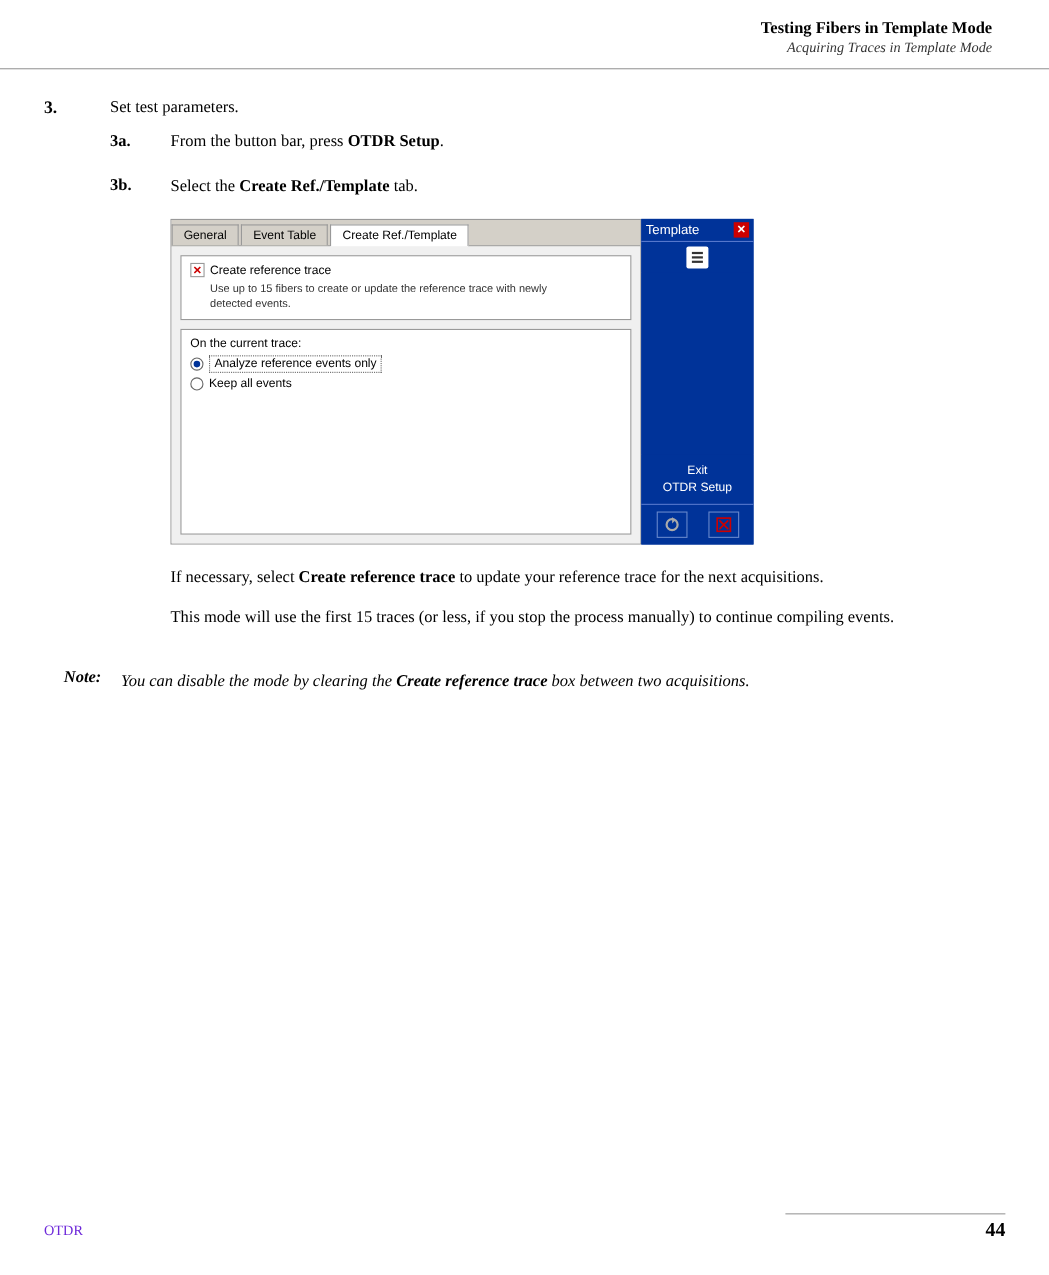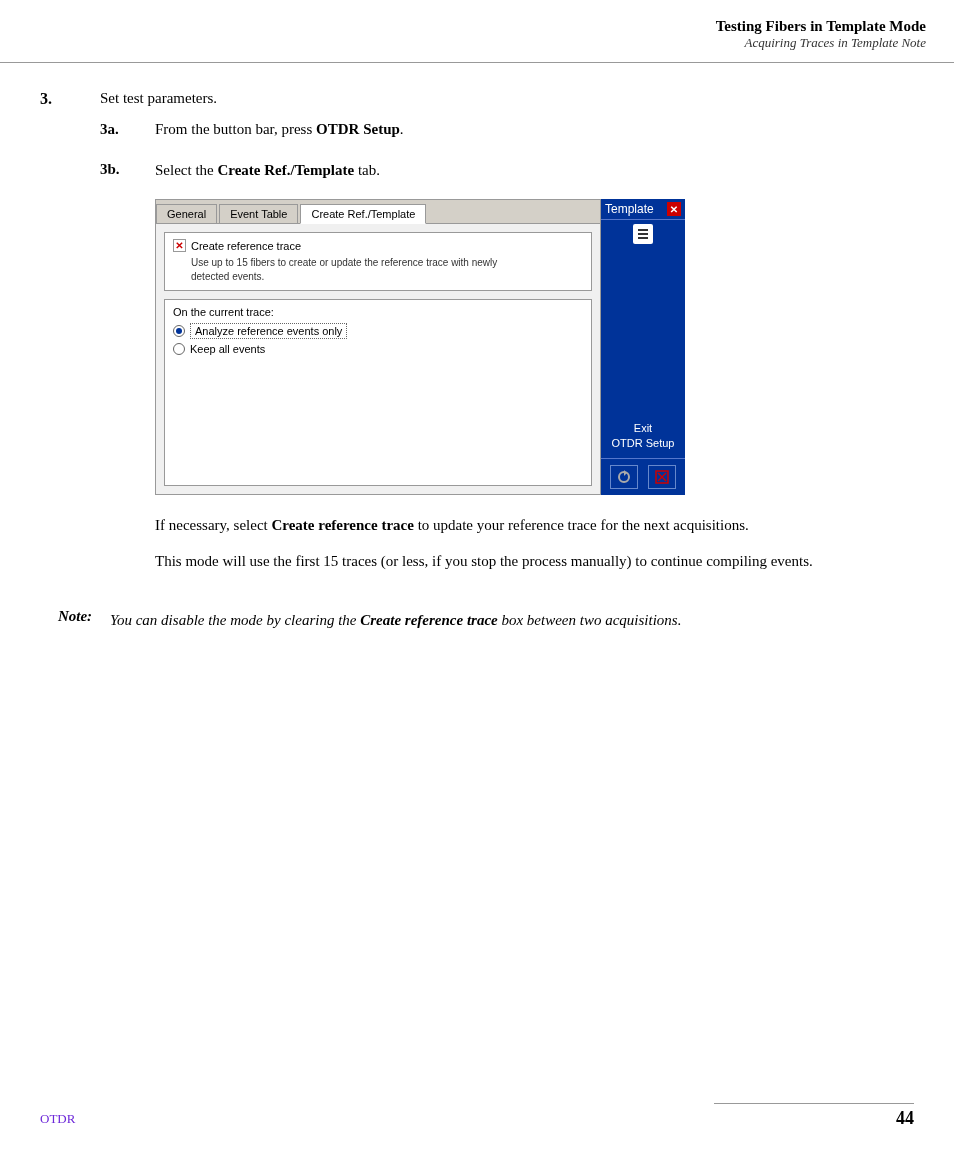--- a/index.html
+++ b/index.html
@@ -11,21 +11,21 @@
       font-family: Georgia, 'Times New Roman', serif;
       font-size: 15px;
       color: #000;
       position: relative;
     }
 
     
     .page-header {
       position: absolute;
       top: 18px;
-      right: 28px;
+      right: 52px;
       text-align: right;
     }
     .page-header-title {
       font-weight: bold;
       font-size: 15px;
     }
     .page-header-subtitle {
       font-style: italic;
       font-size: 13px;
       color: #333;
@@ -217,21 +217,21 @@
       font-size: 11px;
     }
     .radio-label.highlighted {
       border: 1px dotted #666;
       padding: 1px 4px;
     }
 
     
     .side-panel {
       background: #003399;
-      width: 84px;
+      width: 102px;
       display: flex;
       flex-direction: column;
       align-items: stretch;
       flex-shrink: 0;
     }
     .side-panel-header {
       background: #003399;
       display: flex;
       align-items: center;
       justify-content: space-between;
@@ -368,21 +368,21 @@
     .footer-right {
       font-weight: bold;
       font-size: 18px;
     }
   </style>
 </head>
 <body>
 
 <div class="page-header">
   <div class="page-header-title">Testing Fibers in Template Mode</div>
-  <div class="page-header-subtitle">Acquiring Traces in Template Note</div>
+  <div class="page-header-subtitle">Acquiring Traces in Template Mode</div>
 </div>
 <div class="header-rule"></div>
 
 <div class="content">
 
   <div class="step-3">
     <div class="step-number">3.</div>
     <div class="step-text">Set test parameters.</div>
   </div>
 

